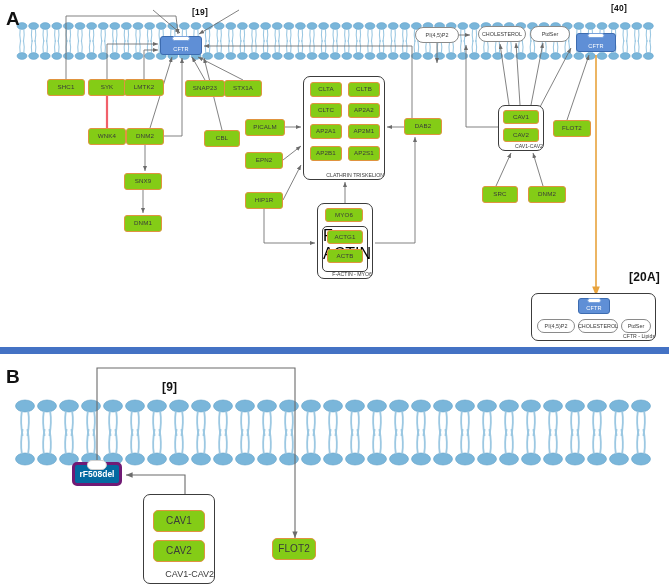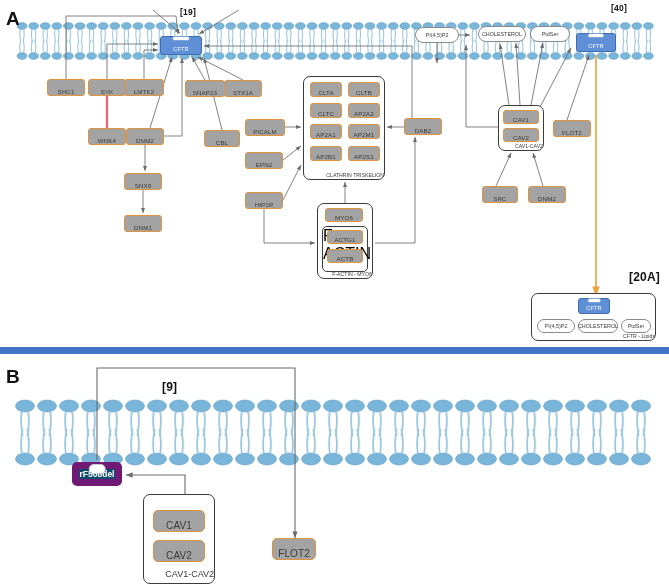--- a/index.html
+++ b/index.html
@@ -4,39 +4,39 @@
 <style>
   html,body{margin:0;padding:0;background:#ffffff;}
   #stage{position:relative;width:669px;height:588px;background:#ffffff;
          font-family:"Liberation Sans","DejaVu Sans",sans-serif;overflow:hidden;}
   .abs{position:absolute;}
   svg.layer{position:absolute;left:0;top:0;width:669px;height:588px;pointer-events:none;}
   .panel-letter{font-size:19px;font-weight:bold;color:#111;}
   .ref-label{font-size:8.5px;font-weight:bold;color:#111;letter-spacing:.2px;}
   .ref-label.big{font-size:12px;}
   
-  .gene{position:absolute;background:#a3a3a3;border:1px solid #e0933f;border-radius:3px;
-        display:flex;align-items:flex-end;justify-content:center;color:#3a3a3a;
+  .gene{position:absolute;background:#84cc16;border:1px solid #e0933f;border-radius:3px;
+        display:flex;align-items:center;justify-content:center;color:#3a3a3a;
         font-size:6.2px;letter-spacing:.1px;text-align:center;line-height:1;box-sizing:border-box;}
   .gene.lg{font-size:6.6px;}
   
   .lipid{position:absolute;background:#ffffff;border:1px solid #8a8a8a;border-radius:11px;
          display:flex;align-items:center;justify-content:center;color:#3a3a3a;
          font-size:5.4px;text-align:center;box-sizing:border-box;}
   
   .complex{position:absolute;background:#ffffff;border:1.6px solid #3c3c3c;border-radius:7px;box-sizing:border-box;}
   .complex .cap{position:absolute;left:0;right:0;bottom:1.5px;text-align:right;font-size:5.2px;color:#3a3a3a;}
   .subcomplex{position:absolute;background:#ffffff;border:1.2px solid #3c3c3c;border-radius:5px;box-sizing:border-box;}
   
   .cftr{position:absolute;background:#5f8fd6;border:1px solid #3d6cb0;border-radius:3px;
         display:flex;align-items:flex-end;justify-content:center;box-sizing:border-box;}
   .cftr span{font-size:5.6px;color:#ffffff;padding-bottom:2px;letter-spacing:.2px;}
   .cftr .notch{position:absolute;top:-1px;left:50%;transform:translateX(-50%);
         width:45%;height:5px;background:#ffffff;border:1px solid #7aa3dd;border-radius:4px;box-sizing:border-box;}
-  .mut{position:absolute;background:#0c4a6e;border:7px solid #701a75;border-radius:5px;
+  .mut{position:absolute;background:#0369a1;border:3px solid #701a75;border-radius:5px;
         display:flex;align-items:center;justify-content:center;box-sizing:border-box;}
   .mut span{font-size:8.5px;color:#ffffff;font-weight:bold;}
   .mut .notch{position:absolute;top:-5px;left:50%;transform:translateX(-50%);
         width:46%;height:10px;background:#ffffff;border:1px solid #cfcfcf;border-radius:6px;box-sizing:border-box;}
   .divider{position:absolute;background:#4472c4;}
 </style>
 </head>
 <body>
 
 <div id="stage">
@@ -303,21 +303,21 @@
       <path d="M97,460 L97,368 L295,368 L295,538" marker-end="url(#arw)"></path>
       <path d="M185,494 L185,475 L126,475" marker-end="url(#arw)"></path>
     </g>
   </svg>
 
   <div class="divider" style="left:0;top:347px;width:669px;height:7px;"></div>
 
   <div class="abs panel-letter" style="left:6px;top:8px;">A</div>
   <div class="abs panel-letter" style="left:6px;top:366px;">B</div>
 
-  <div class="abs ref-label" style="left:180px;top:7px;">[19]</div>
+  <div class="abs ref-label" style="left:192px;top:7px;">[19]</div>
   <div class="abs ref-label" style="left:611px;top:3px;">[40]</div>
   <div class="abs ref-label big" style="left:629px;top:270px;">[20A]</div>
   <div class="abs ref-label big" style="left:162px;top:380px;">[9]</div>
 
   <div id="nodesA">
       <div class="complex" style="left: 303px; top: 76px; width: 82px; height: 104px;">
         <div class="cap">CLATHRIN TRISKELION</div>
       </div>
       <div class="gene" style="left: 310px; top: 82px; width: 32px; height: 15px;">
         <span>CLTA</span>

